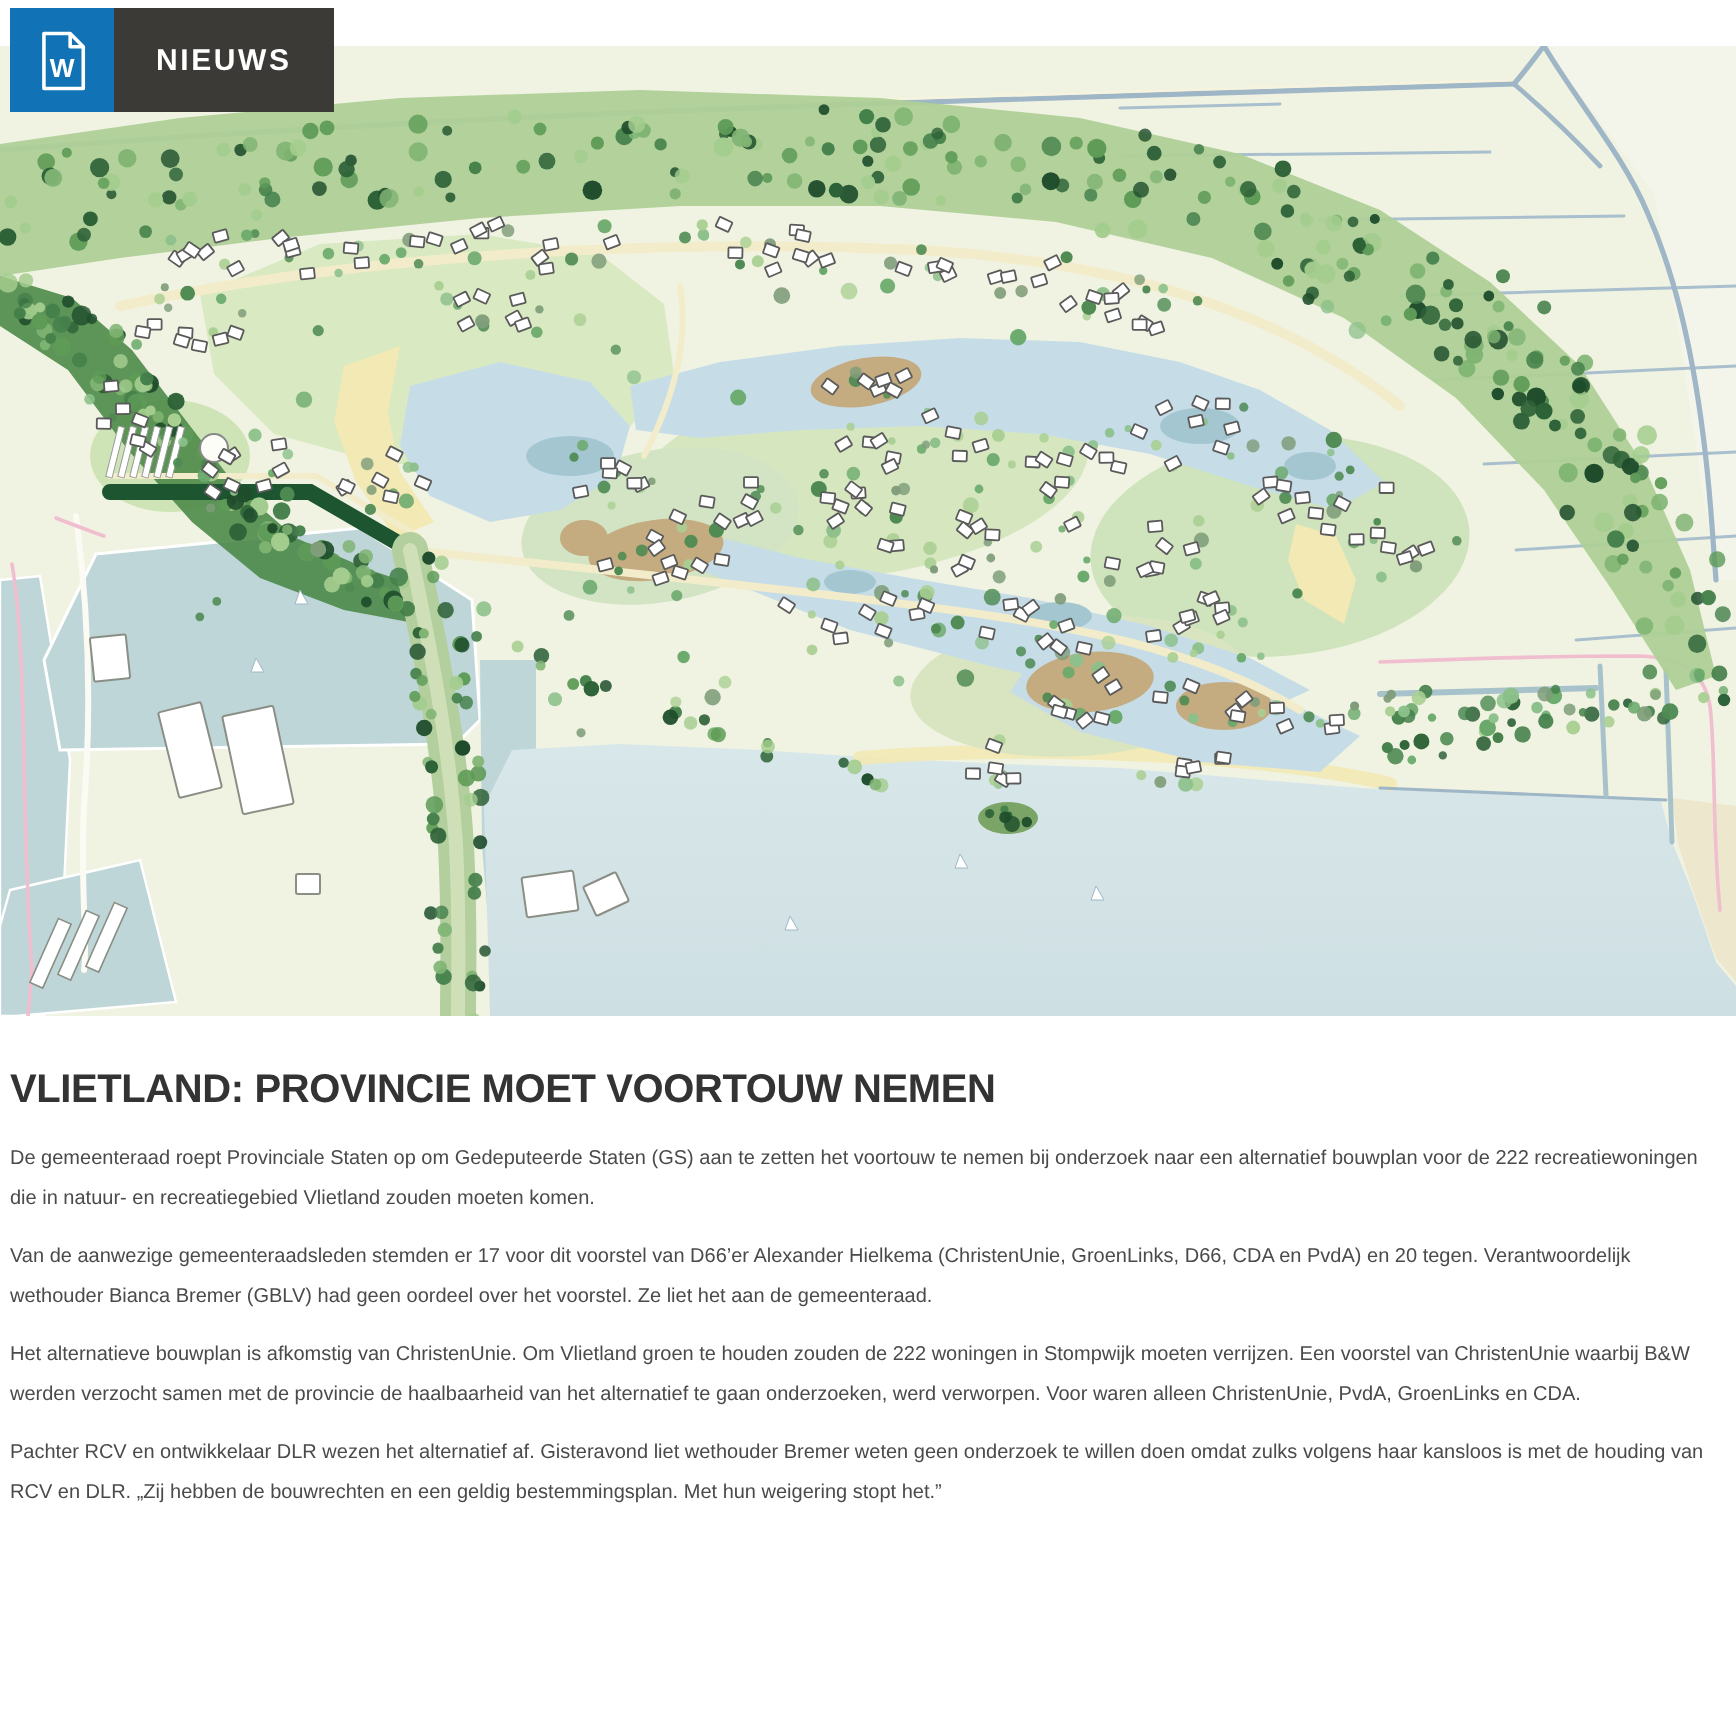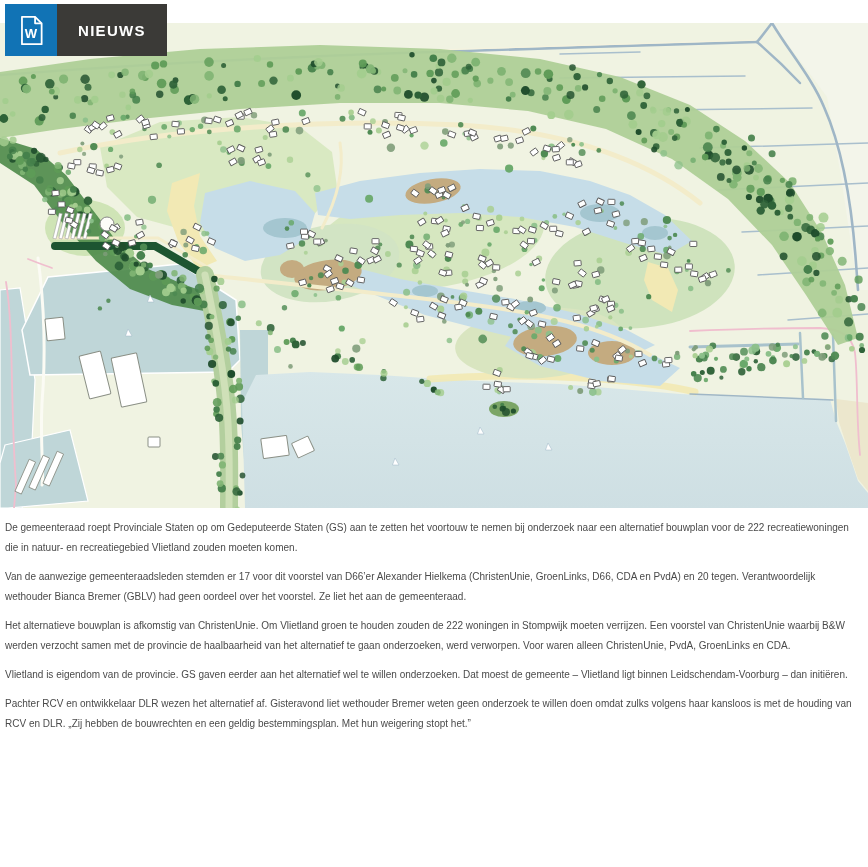--- a/index.html
+++ b/index.html
@@ -1073,18 +1073,18 @@
         <text x="10.6" y="19.5" text-anchor="middle" font-size="11" font-weight="bold" fill="#ffffff" font-family="Liberation Sans, sans-serif">W</text>
       </svg>
     </div>
     <div class="brand-nav" style="background: rgb(59, 58, 55);">
       <span>NIEUWS</span>
     </div>
   </div>
 </div>
 
 <article>
+  <h1>VLIETLAND: PROVINCIE MOET VOORTOUW NEMEN</h1>
   <p>De gemeenteraad roept Provinciale Staten op om Gedeputeerde Staten (GS) aan te zetten het voortouw te nemen bij onderzoek naar een alternatief bouwplan voor de 222 recreatiewoningen die in natuur- en recreatiegebied Vlietland zouden moeten komen.</p>
   <p>Van de aanwezige gemeenteraadsleden stemden er 17 voor dit voorstel van D66’er Alexander Hielkema (ChristenUnie, GroenLinks, D66, CDA en PvdA) en 20 tegen. Verantwoordelijk wethouder Bianca Bremer (GBLV) had geen oordeel over het voorstel. Ze liet het aan de gemeenteraad.</p>
   <p>Het alternatieve bouwplan is afkomstig van ChristenUnie. Om Vlietland groen te houden zouden de 222 woningen in Stompwijk moeten verrijzen. Een voorstel van ChristenUnie waarbij B&amp;W werden verzocht samen met de provincie de haalbaarheid van het alternatief te gaan onderzoeken, werd verworpen. Voor waren alleen ChristenUnie, PvdA, GroenLinks en CDA.</p>
-  <p>Vlietland is eigendom van de provincie. GS gaven eerder aan het alternatief wel te willen onderzoeken. Dat moest de gemeente – Vlietland ligt binnen Leidschendam-Voorburg – dan initiëren.</p>
   <p>Pachter RCV en ontwikkelaar DLR wezen het alternatief af. Gisteravond liet wethouder Bremer weten geen onderzoek te willen doen omdat zulks volgens haar kansloos is met de houding van RCV en DLR. „Zij hebben de bouwrechten en een geldig bestemmingsplan. Met hun weigering stopt het.”</p>
 </article>
 
 </body></html>

